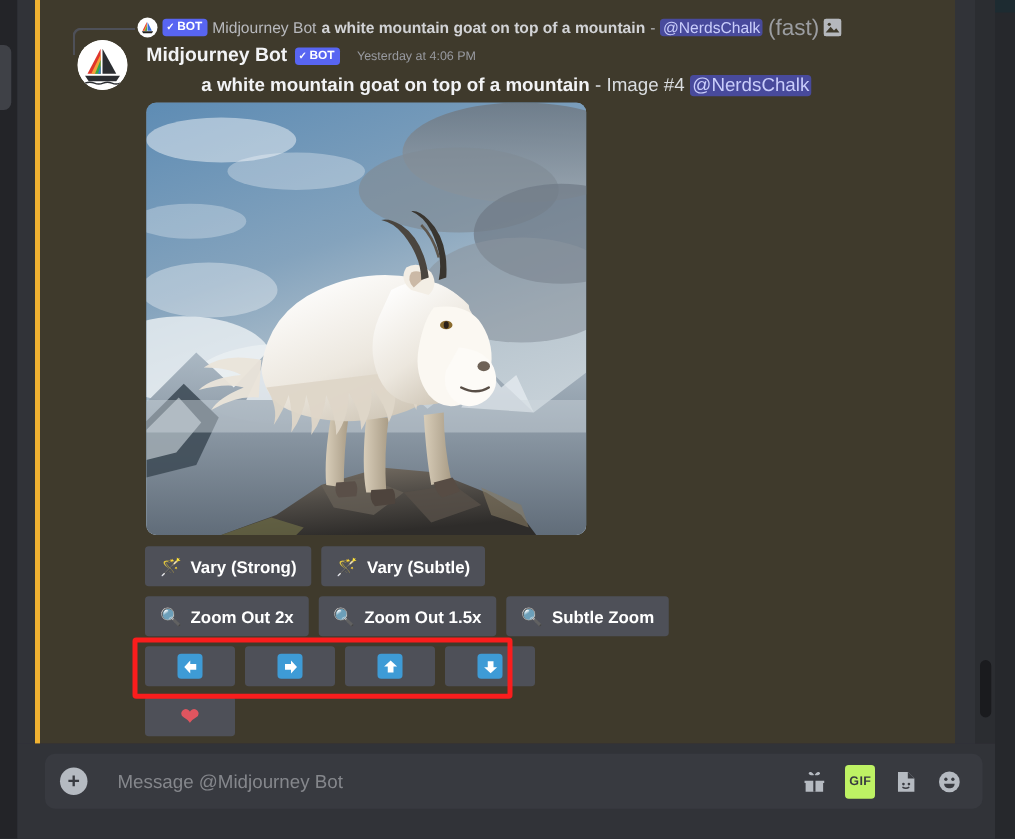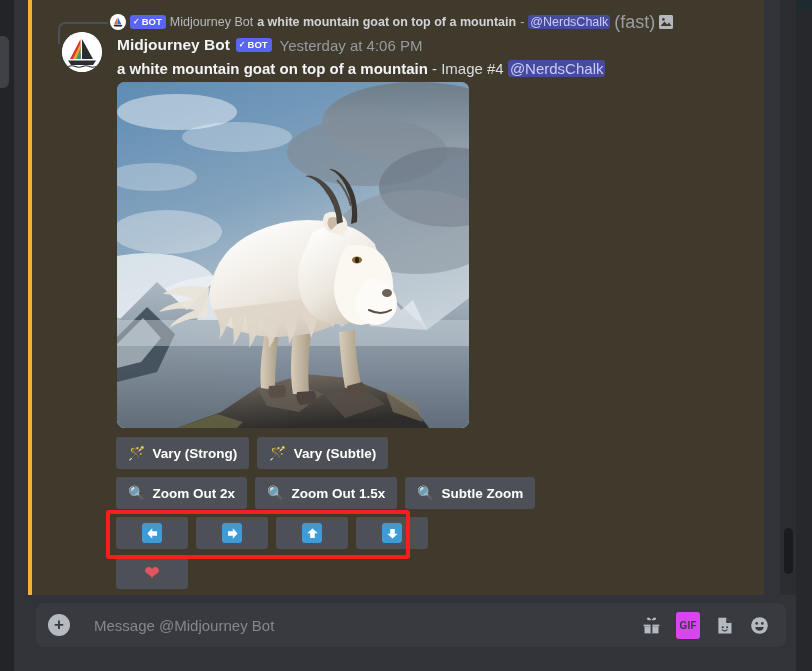--- a/index.html
+++ b/index.html
@@ -108,24 +108,24 @@
     position: absolute; left: 30px; top: 32px;
     width: 40px; height: 40px; border-radius: 50%;
     background: #ffffff; overflow: hidden;
   }
   .msg-body { position: absolute; left: 85px; top: 34px; right: 20px; }
   .msg-head {
     display: flex; align-items: center; gap: 6px;
     height: 22px;
   }
   .author { color: #f2f3f5; font-size: 15.5px; font-weight: bold; }
-  .timestamp { color: #989aa0; font-size: 15px; margin-left: 2px; }
+  .timestamp { color: #989aa0; font-size: 10px; margin-left: 8px; }
   .msg-text {
     margin-top: 3px; font-size: 15px; color: #dbdee1;
-    line-height: 20px; white-space: nowrap;
+    line-height: 20px; white-space: nowrap; margin-left: 44px;
   }
   .msg-text b { color: #f2f3f5; }
 
   
   .gen-image {
     position: absolute; left: 85px; top: 82px;
     width: 352px; height: 346px;
     border-radius: 8px; overflow: hidden;
     background: #6e8aa5;
   }
@@ -183,21 +183,21 @@
   }
   .composer-input {
     flex: 1; background: transparent; border: none; outline: none;
     color: #dbdee1; font-size: 15px; margin-left: 24px;
     font-family: "Liberation Sans", sans-serif;
   }
   .composer-input::placeholder { color: #85878c; }
   .composer-icons { display: flex; align-items: center; gap: 14px; }
   .cicon { color: #b5bac1; cursor: pointer; display:flex; align-items:center;}
   .gif-badge {
-    background: #d946ef; color: #383a40; border-radius: 3px;
+    background: #bef264; color: #383a40; border-radius: 3px;
     font-size: 10px; font-weight: bold; padding: 8px 3px;
     letter-spacing: .3px;
   }
 </style>
 </head>
 <body>
 
 <div id="app">
 
   <div class="rail">

